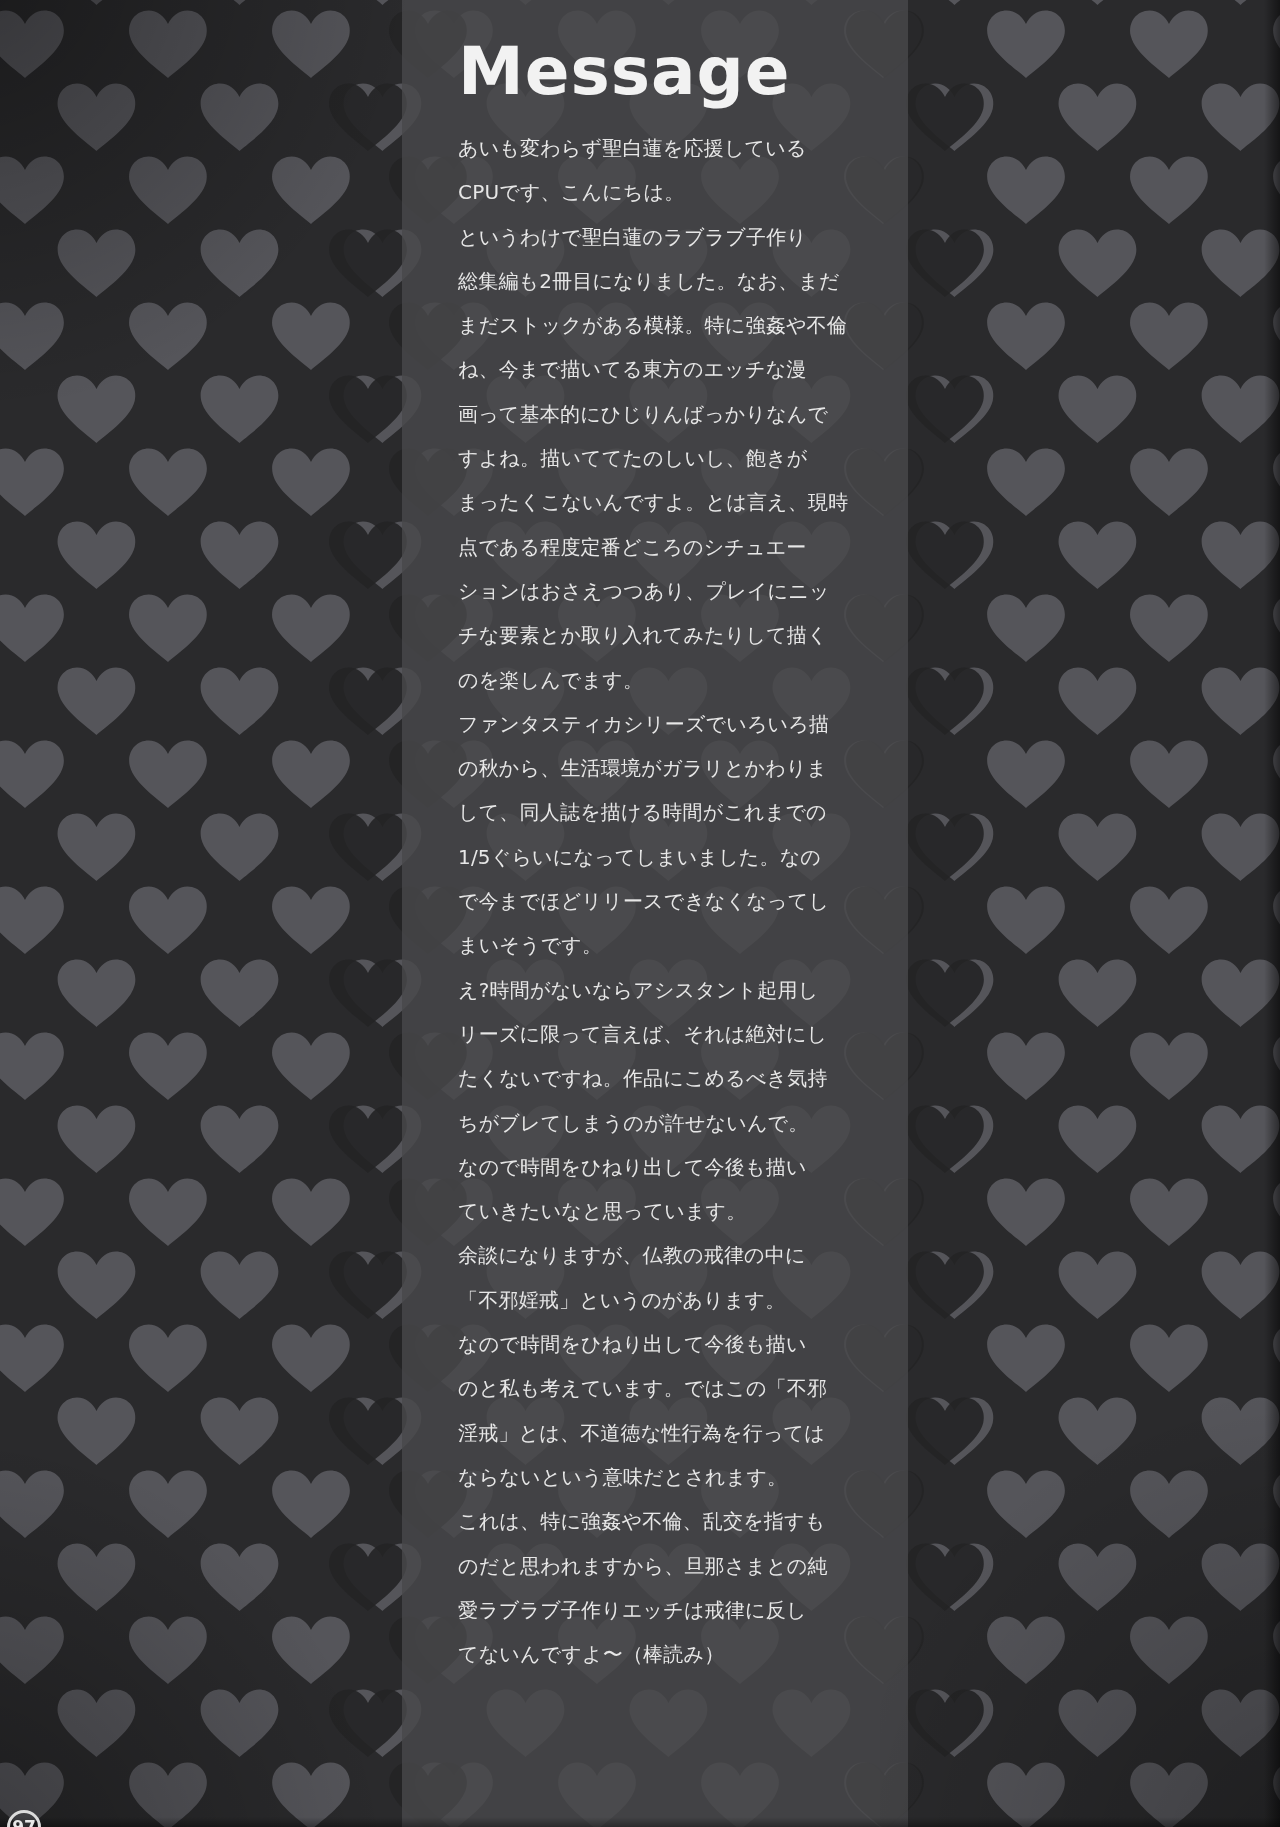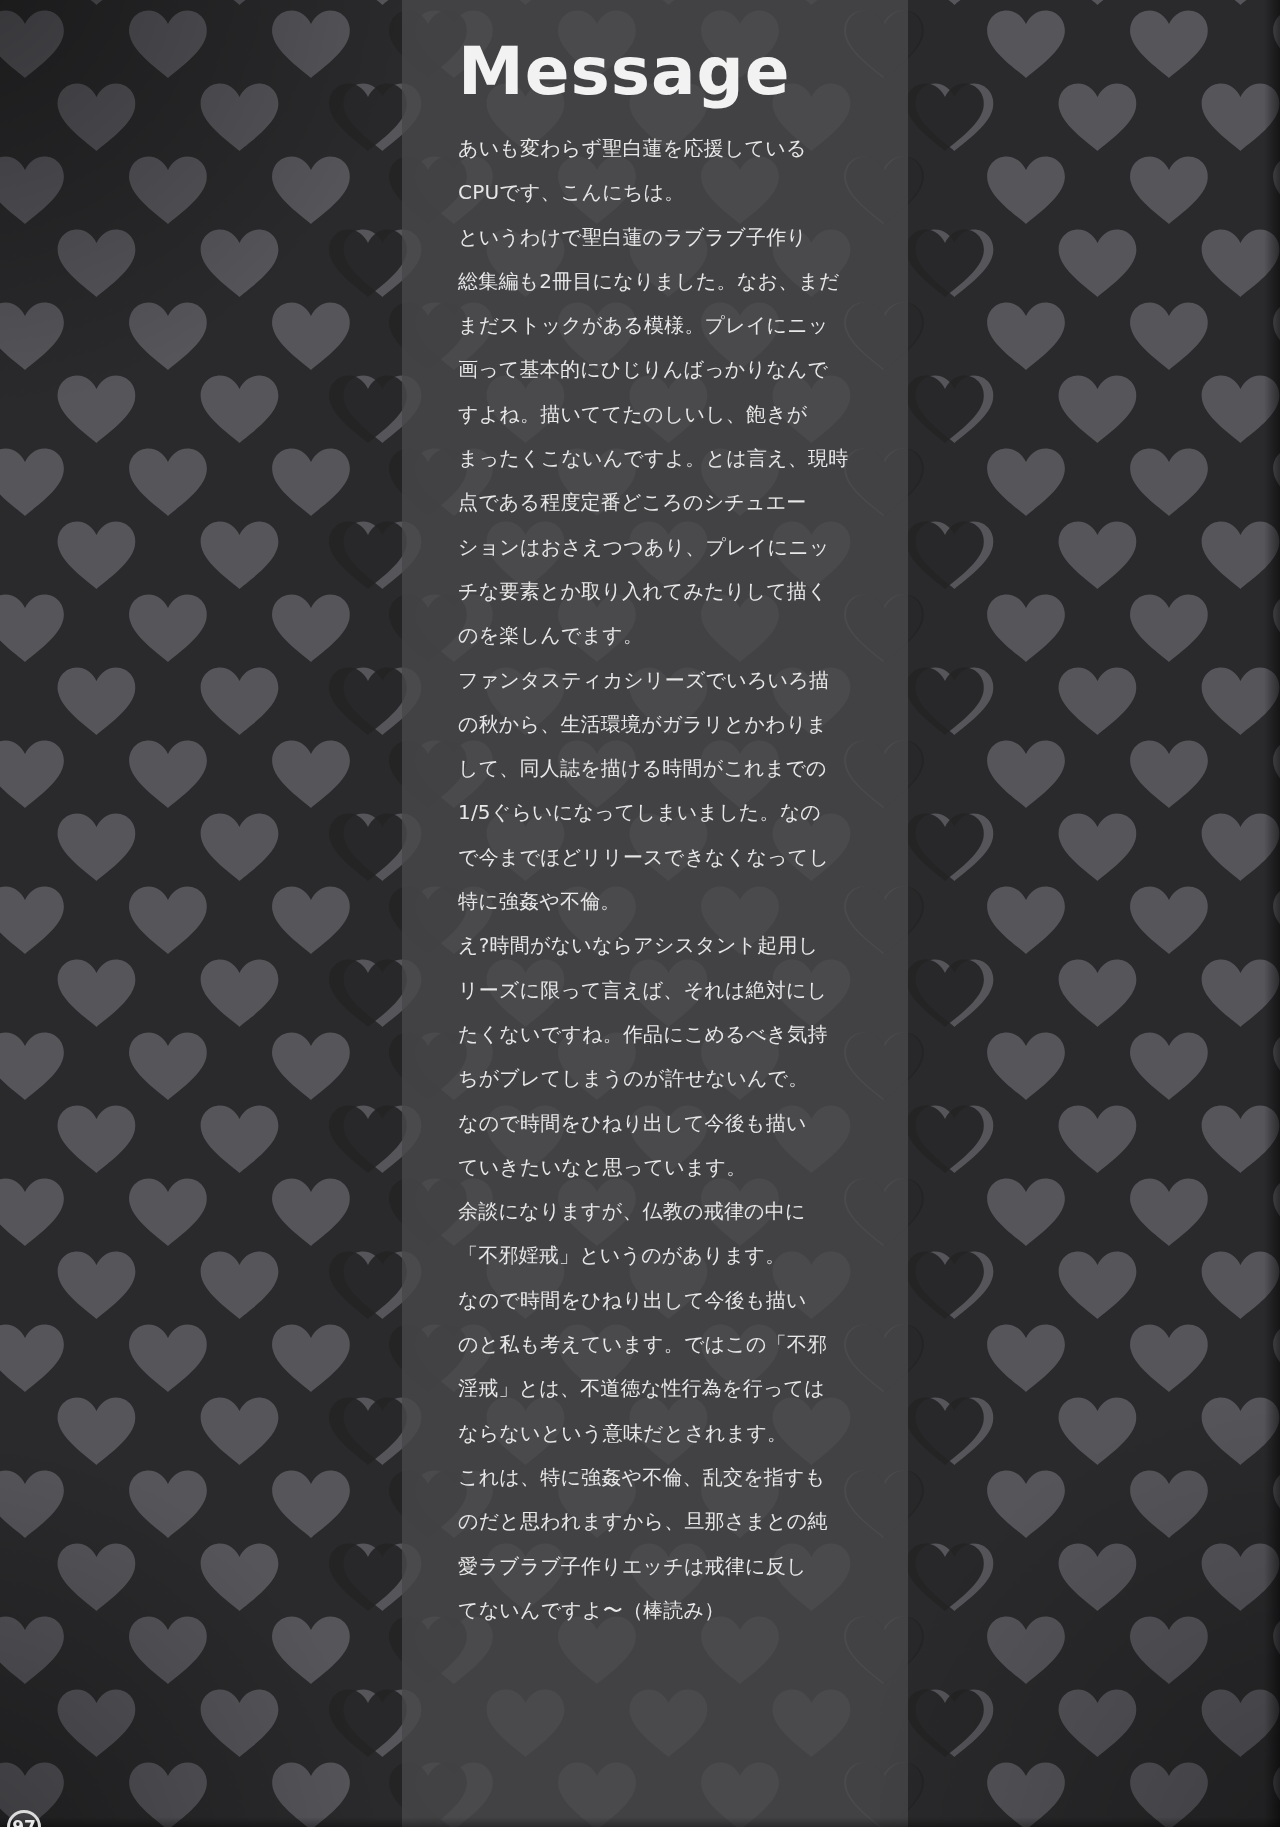--- a/index.html
+++ b/index.html
@@ -420,34 +420,35 @@
 
   <div class="panel"></div>
 
   <div class="content">
     <h1 class="title">Message</h1>
     <div class="lines">
         <div class="line">あいも変わらず聖白蓮を応援している</div>
         <div class="line">CPUです、こんにちは。</div>
         <div class="line">というわけで聖白蓮のラブラブ子作り</div>
         <div class="line">総集編も2冊目になりました。なお、まだ</div>
-        <div class="line">まだストックがある模様。プレイにニッ</div>
+        <div class="line">まだストックがある模様。特に強姦や不倫</div>
+        <div class="line">ね、今まで描いてる東方のエッチな漫</div>
         <div class="line">画って基本的にひじりんばっかりなんで</div>
         <div class="line">すよね。描いててたのしいし、飽きが</div>
         <div class="line">まったくこないんですよ。とは言え、現時</div>
         <div class="line">点である程度定番どころのシチュエー</div>
         <div class="line">ションはおさえつつあり、プレイにニッ</div>
         <div class="line">チな要素とか取り入れてみたりして描く</div>
         <div class="line">のを楽しんでます。</div>
         <div class="line">ファンタスティカシリーズでいろいろ描</div>
         <div class="line">の秋から、生活環境がガラリとかわりま</div>
         <div class="line">して、同人誌を描ける時間がこれまでの</div>
         <div class="line">1/5ぐらいになってしまいました。なの</div>
         <div class="line">で今までほどリリースできなくなってし</div>
-        <div class="line">特に強姦や不倫。</div>
+        <div class="line">まいそうです。</div>
         <div class="line">え?時間がないならアシスタント起用し</div>
         <div class="line">リーズに限って言えば、それは絶対にし</div>
         <div class="line">たくないですね。作品にこめるべき気持</div>
         <div class="line">ちがブレてしまうのが許せないんで。</div>
         <div class="line">なので時間をひねり出して今後も描い</div>
         <div class="line">ていきたいなと思っています。</div>
         <div class="line">余談になりますが、仏教の戒律の中に</div>
         <div class="line">「不邪婬戒」というのがあります。</div>
         <div class="line">なので時間をひねり出して今後も描い</div>
         <div class="line">のと私も考えています。ではこの「不邪</div>

